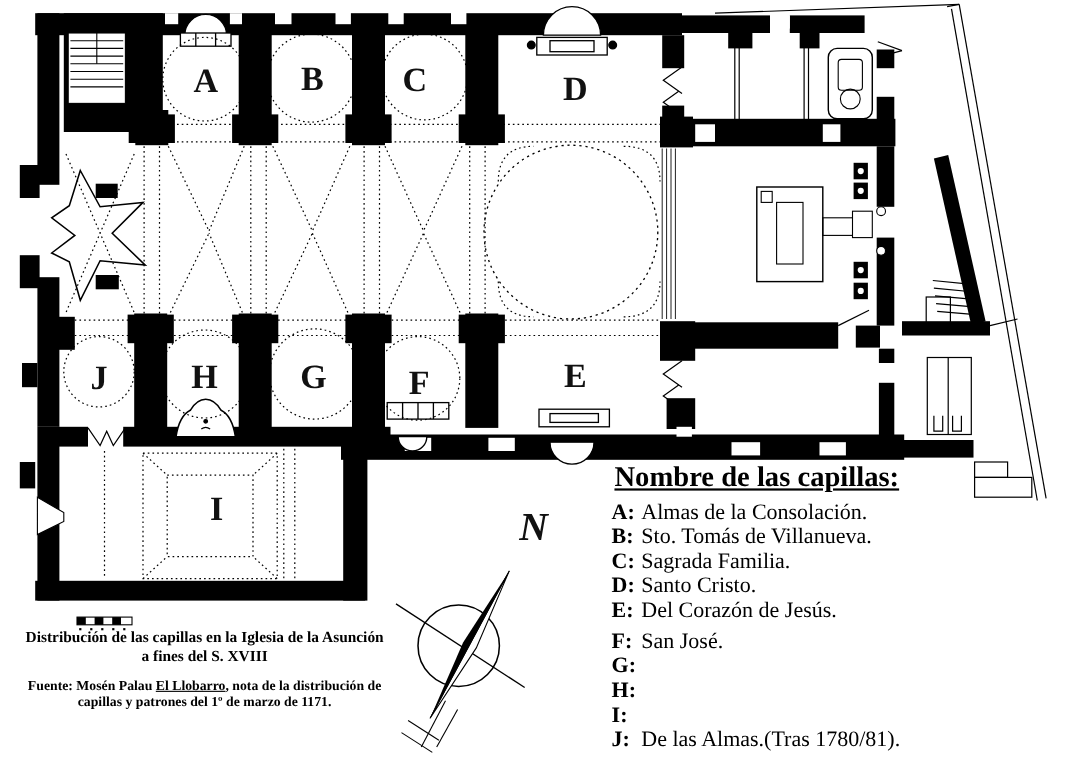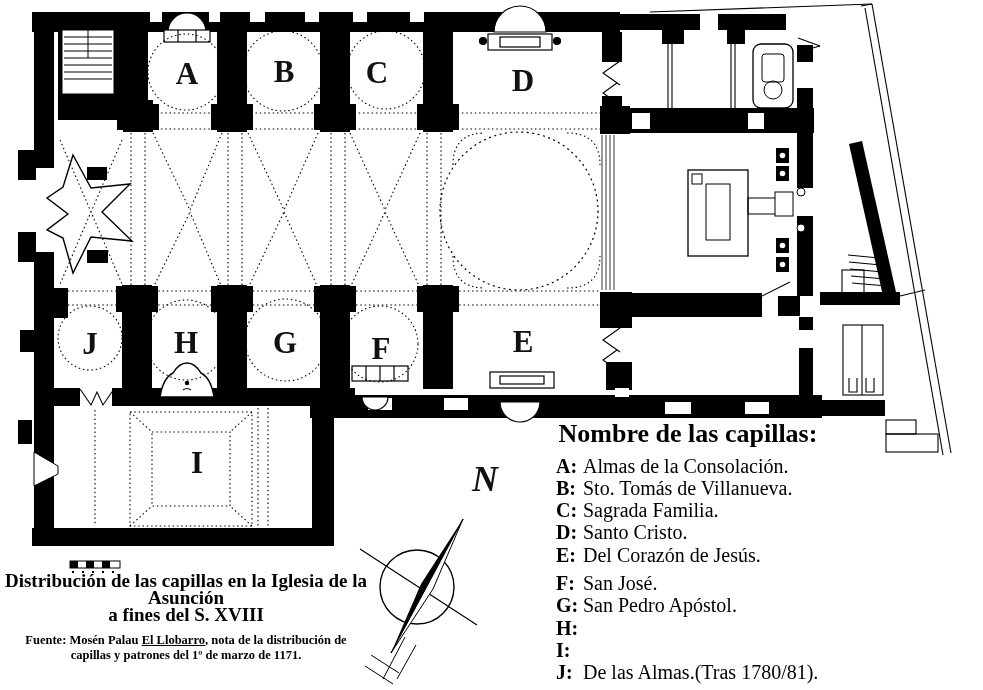--- a/index.html
+++ b/index.html
@@ -3,27 +3,27 @@
 <meta charset="utf-8">
 <style>
   html,body{margin:0;padding:0;background:#fff;}
   .stage{position:relative;width:983px;height:690px;background:#ffffff;overflow:hidden;
          font-family:"Liberation Serif","DejaVu Serif",serif;color:#000;}
   svg{position:absolute;left:0;top:0;}
   .plan-letter{position:absolute;transform:translate(-50%,-50%);
       font-weight:bold;font-size:31px;line-height:1;color:#111;letter-spacing:0;}
   .north-label{position:absolute;font-weight:bold;font-style:italic;font-size:36px;color:#111;}
   .legend{position:absolute;left:556px;top:420px;width:430px;}
-  .legend-title{margin:0;width:264px;text-align:center;font-size:26px;font-weight:bold;line-height:1.1;}
+  .legend-title{margin:0;width:264px;text-align:center;font-size:26px;font-weight:bold;line-height:1.1;text-decoration:underline;}
   .legend-list{margin:6px 0 0 0;padding:0;list-style:none;}
   .legend-item{display:flex;align-items:baseline;font-size:20px;line-height:22.3px;white-space:nowrap;}
   .legend-item .key{font-weight:bold;width:27px;flex:none;}
   .legend-item.group-gap{margin-top:6px;}
   .caption{position:absolute;left:2px;top:572px;width:368px;text-align:center;}
-  .caption .t1,.caption .t2{font-size:19px;font-weight:bold;line-height:17px;}
+  .caption .t1,.caption .t2{font-size:14px;font-weight:bold;line-height:17px;}
   .caption .src{margin-top:10px;font-size:12.5px;font-weight:bold;line-height:14.5px;}
   .caption .u{text-decoration:underline;}
 </style>
 </head>
 <body>
 
 <div class="stage">
 
 <svg width="983" height="690" viewBox="0 0 983 690">
 
@@ -323,21 +323,20 @@
     <li class="legend-item">
           <span class="key">E:</span>
           <span>Del Corazón de Jesús.</span>
         </li>
     <li class="legend-item group-gap">
           <span class="key">F:</span>
           <span>San José.</span>
         </li>
     <li class="legend-item">
           <span class="key">G:</span>
-          <span>San Pedro Apóstol.</span>
         </li>
     <li class="legend-item">
           <span class="key">H:</span>
         </li>
     <li class="legend-item">
           <span class="key">I:</span>
         </li>
     <li class="legend-item">
           <span class="key">J:</span>
           <span>De las Almas.(Tras 1780/81).</span>

